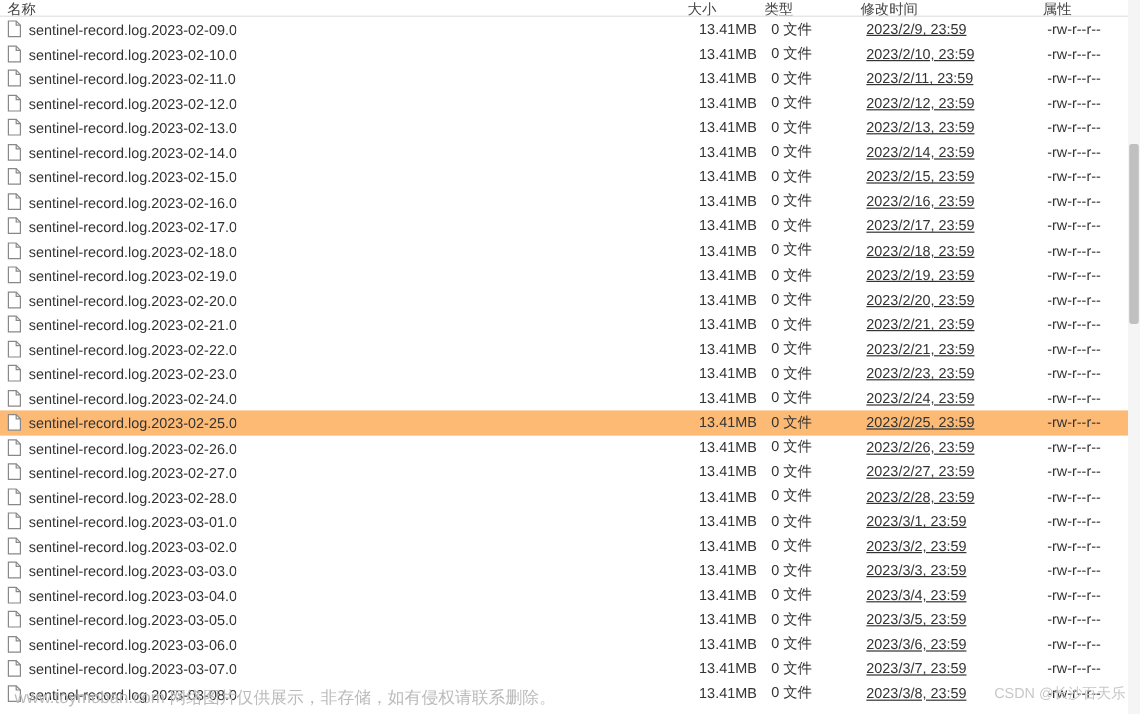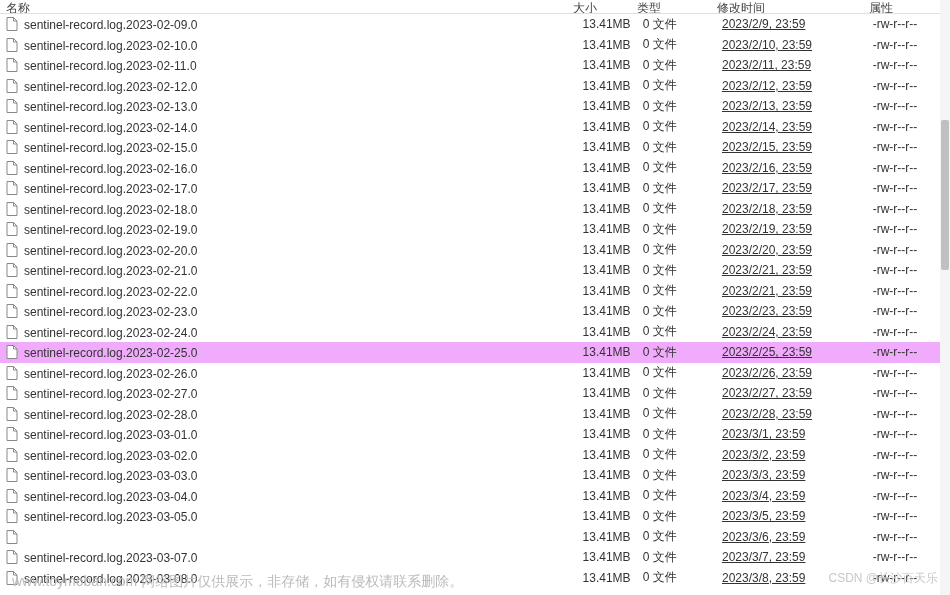--- a/index.html
+++ b/index.html
@@ -33,21 +33,21 @@
     .col-attr { width: 80px; padding-left: 2px; }
     .row {
       display: flex;
       align-items: center;
       height: 20.5px;
       font-size: 12px;
       color: #333;
       cursor: default;
     }
     .row.selected {
-      background: #f0abfc;
+      background: #fdba74;
     }
     .file-icon {
       width: 16px;
       height: 16px;
       margin: 0 4px 0 4px;
       flex-shrink: 0;
     }
     .name-cell {
       display: flex;
       align-items: flex-end;
@@ -444,20 +444,21 @@
       <div class="type-cell">0 文件</div>
       <div class="mtime-cell">2023/3/5, 23:59</div>
       <div class="attr-cell">-rw-r--r--</div>
     </div>
     <div class="row">
       <div class="name-cell">
         <span class="file-icon"><svg viewBox="0 0 16 16" width="16" height="16">
   <path d="M3 1.5 L9.5 1.5 L13 5 L13 14.5 L3 14.5 Z" fill="#ffffff" stroke="#888" stroke-width="1"></path>
   <path d="M9.5 1.5 L9.5 5 L13 5" fill="none" stroke="#888" stroke-width="1"></path>
 </svg></span>
+        <span class="name-text">sentinel-record.log.2023-03-06.0</span>
       </div>
       <div class="size-cell">13.41MB</div>
       <div class="type-cell">0 文件</div>
       <div class="mtime-cell">2023/3/6, 23:59</div>
       <div class="attr-cell">-rw-r--r--</div>
     </div>
     <div class="row">
       <div class="name-cell">
         <span class="file-icon"><svg viewBox="0 0 16 16" width="16" height="16">
   <path d="M3 1.5 L9.5 1.5 L13 5 L13 14.5 L3 14.5 Z" fill="#ffffff" stroke="#888" stroke-width="1"></path>

